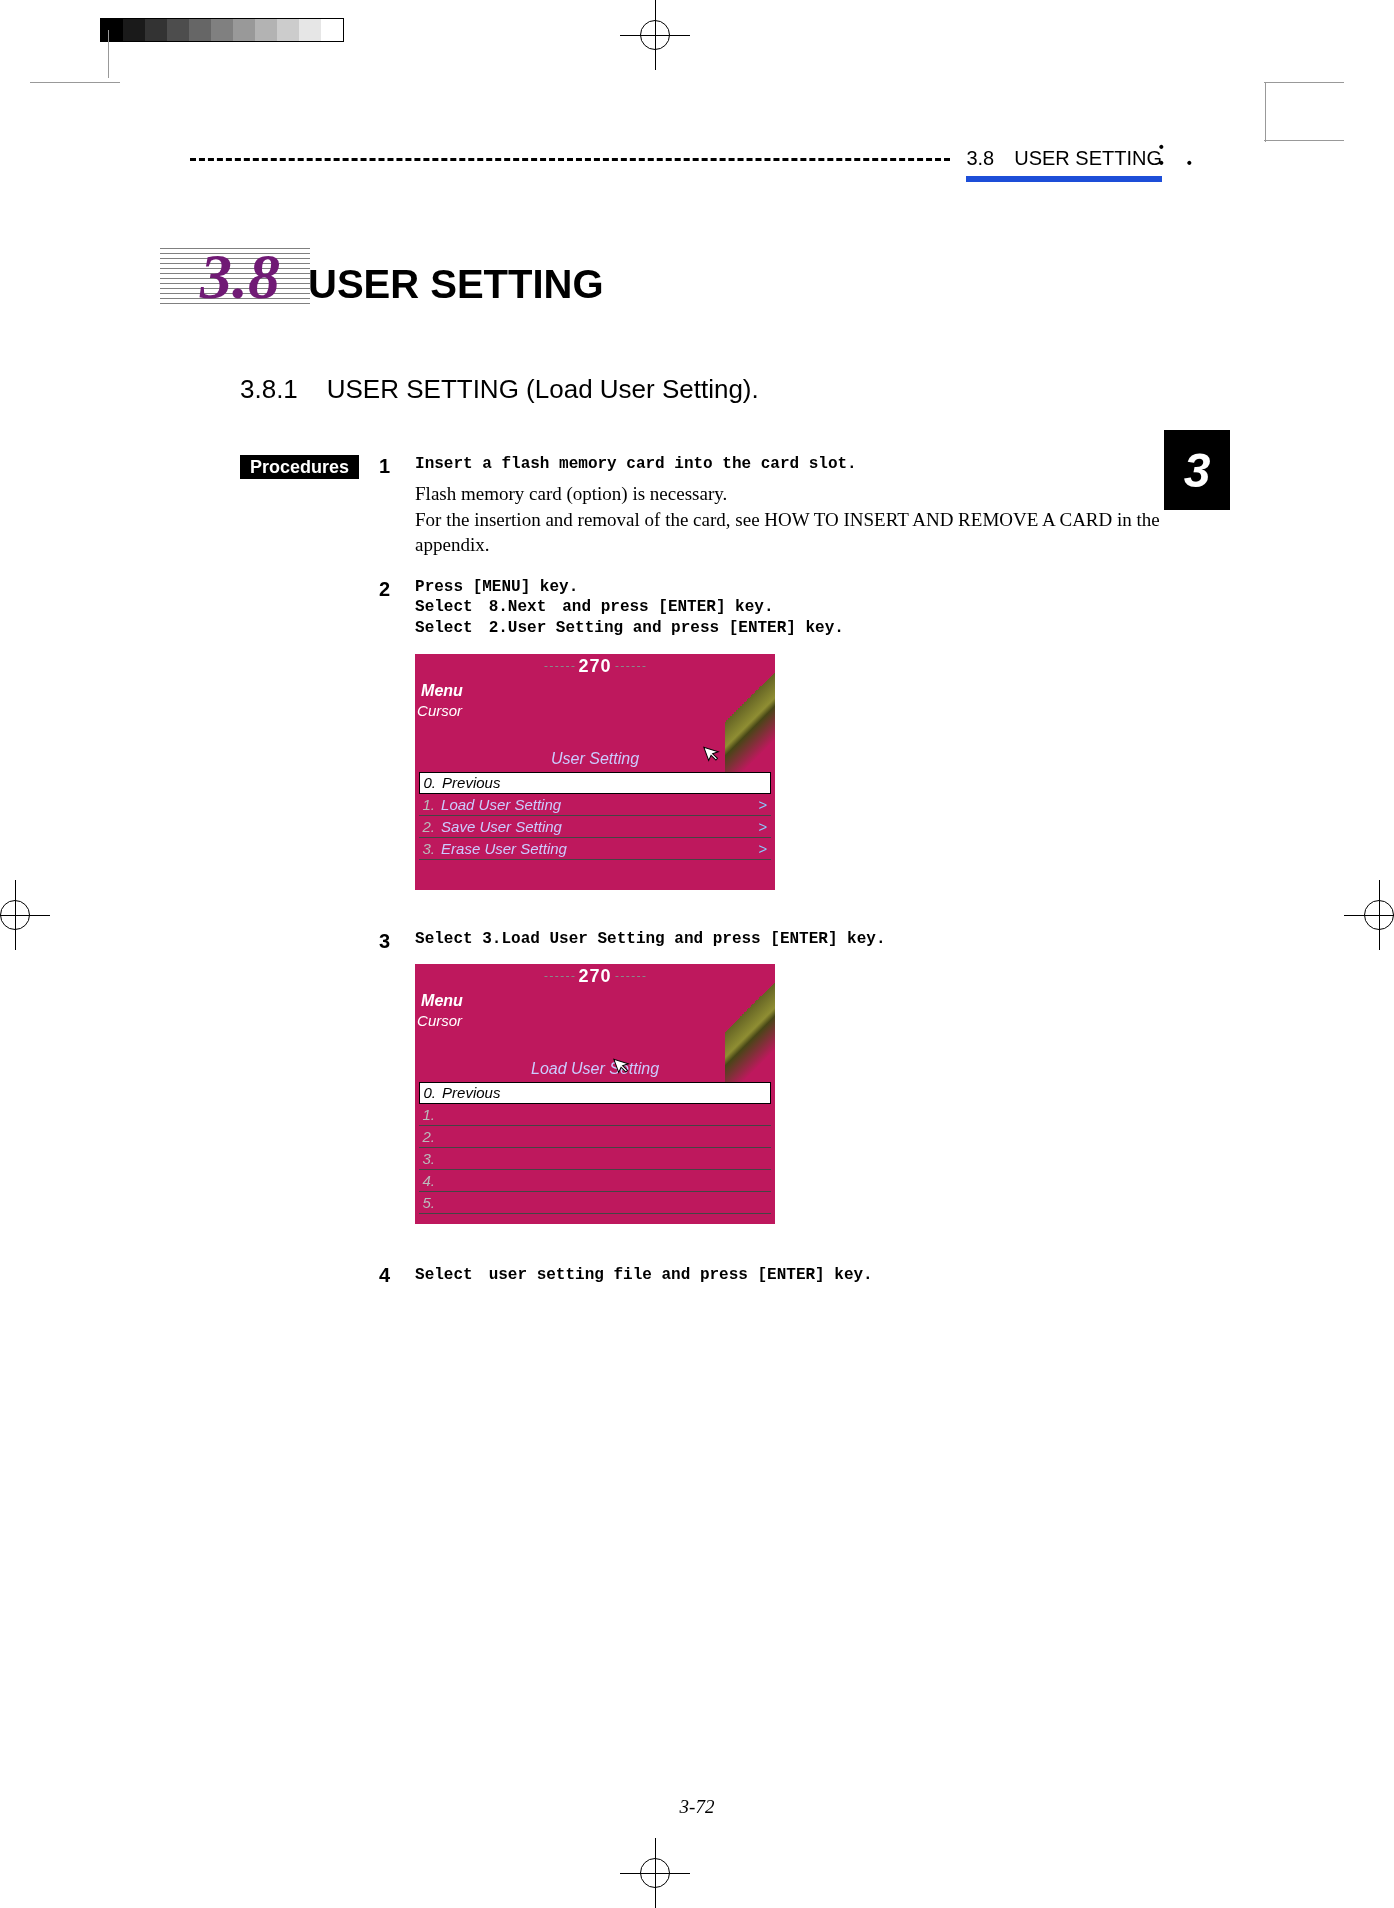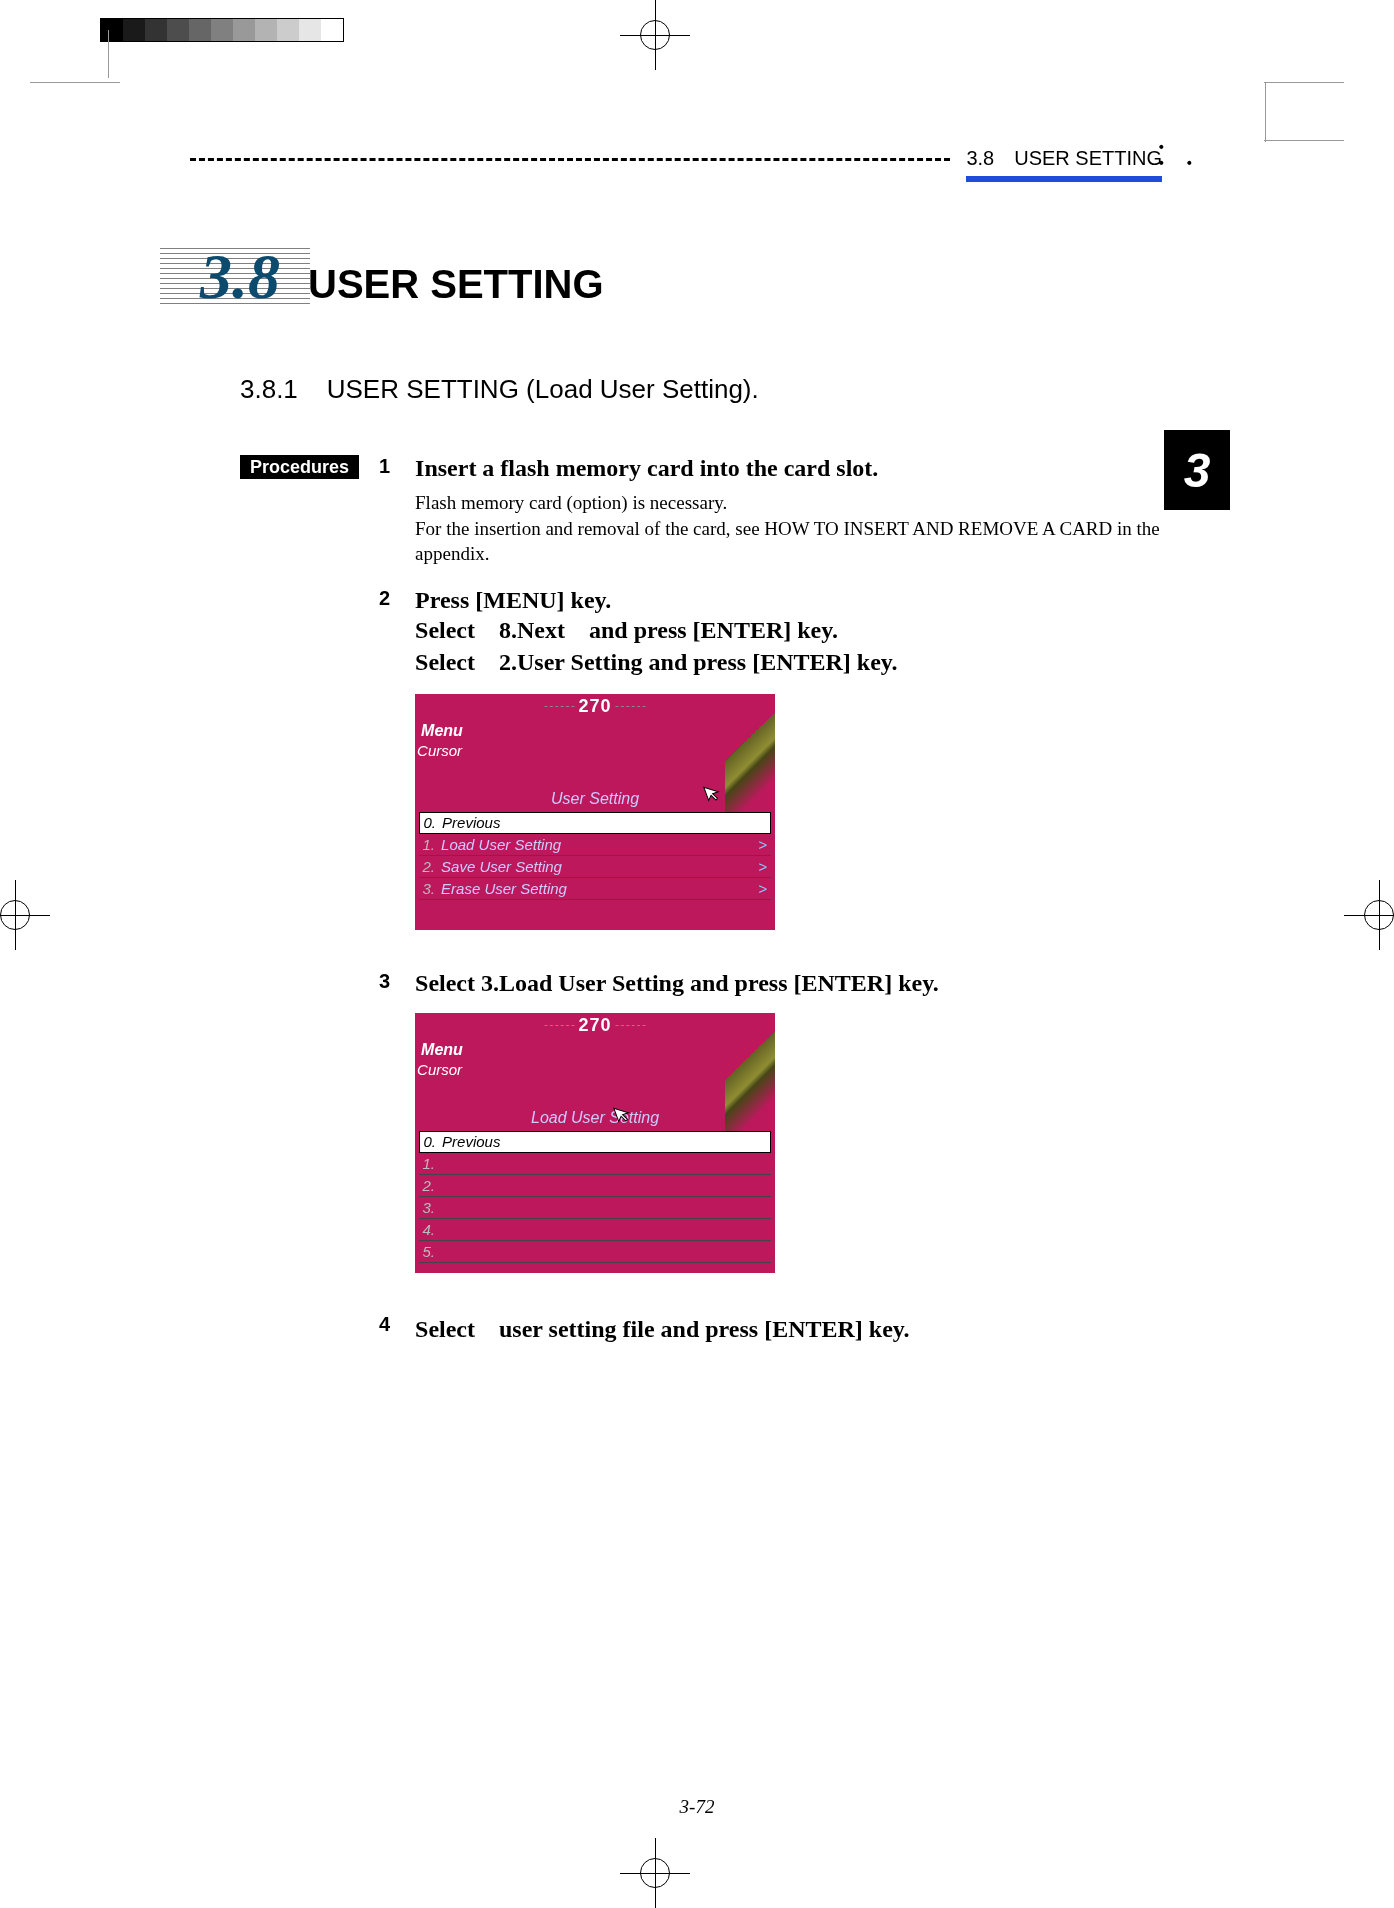--- a/index.html
+++ b/index.html
@@ -93,21 +93,21 @@
     display: flex;
     align-items: baseline;
     gap: 18px;
     margin-top: 60px;
     margin-bottom: 60px;
   }
   .section-number {
     font-size: 64px;
     font-weight: bold;
     font-style: italic;
-    color: #0c4a6e;
+    color: #701a75;
     position: relative;
     padding: 0 10px;
   }
   .section-number::before {
     content: "";
     position: absolute;
     left: -30px; right: -20px;
     top: 8px; bottom: 8px;
     background: repeating-linear-gradient(
       to bottom, #000 0, #000 1px, transparent 1px, transparent 5px
@@ -154,22 +154,22 @@
   }
   .step-num {
     font-weight: bold;
     font-family: Arial, sans-serif;
     font-size: 20px;
     min-width: 16px;
   }
   .step-body { flex: 1; }
   .step-title {
     font-weight: bold;
-    font-family: Liberation Serif, serif;
-    font-size: 24px;
+    font-family: Liberation Mono, monospace;
+    font-size: 16px;
     margin-bottom: 8px;
     white-space: pre-wrap;
   }
   .step-desc {
     font-size: 19px;
     line-height: 1.35;
     font-family: "Times New Roman", serif;
   }
 
   .chapter-tab {

